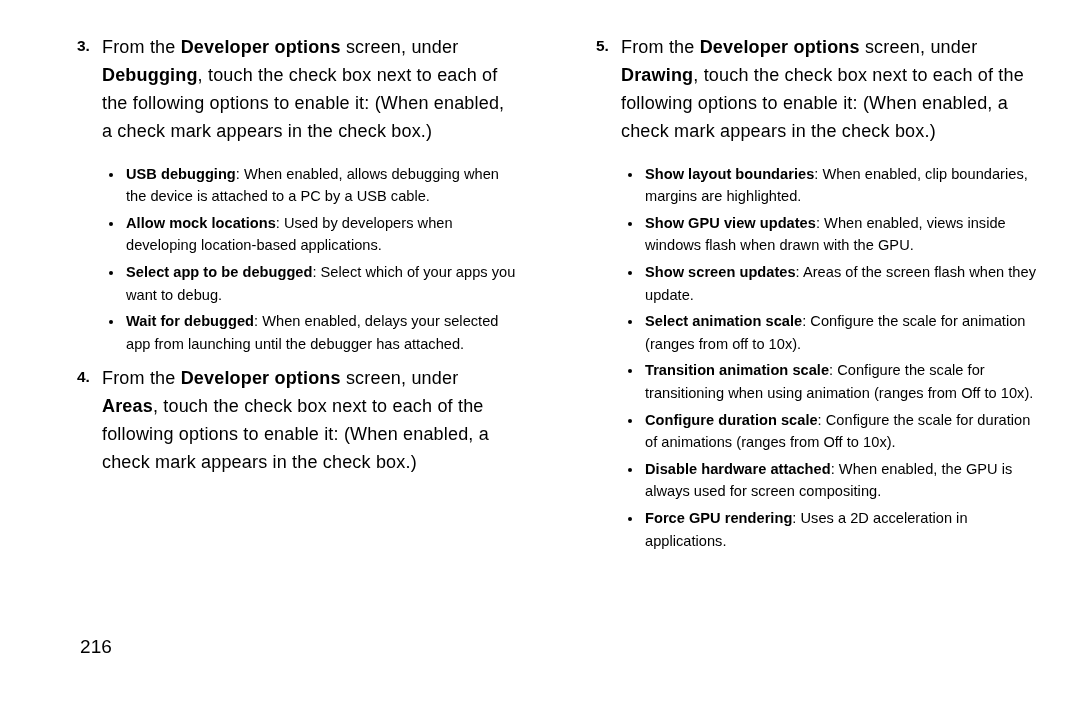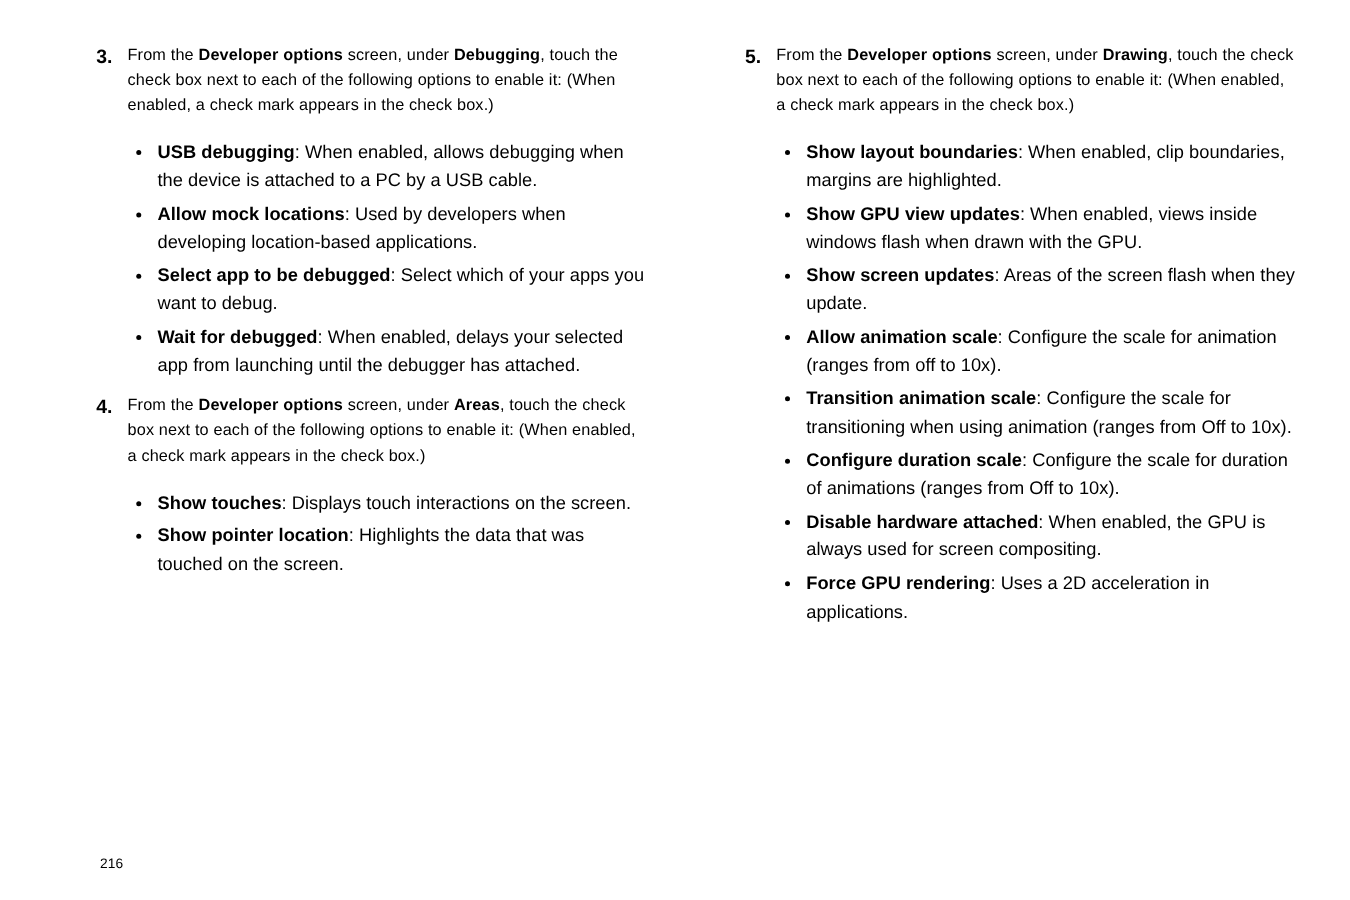--- a/index.html
+++ b/index.html
@@ -3,27 +3,27 @@
 <meta charset="utf-8">
 <style>
   html,body{margin:0;padding:0;background:#fff}
   body{width:1080px;height:720px;font-family:"Helvetica Neue",Helvetica,Arial,sans-serif;
        color:#000;font-size:15px;line-height:1.55;letter-spacing:.005em;
        font-stretch:condensed}
   .page{display:flex;padding:34px 44px 20px 52px;gap:54px}
   .col{flex:1;min-width:0}
   .step{display:flex;margin:0 0 6px 8px}
   .step-num{font-weight:700;width:30px;flex-shrink:0;text-align:right;padding-right:12px;font-size:15.5px}
-  .step-body{flex:1;font-size:13px;letter-spacing:.01em}
+  .step-body{flex:1;font-size:18px;letter-spacing:.01em}
   .step-body b{font-weight:700}
   ul.bullets{list-style:disc;margin:17px 0 10px 0;padding-left:72px}
   ul.bullets li{margin:4px 0;padding-left:2px;font-size:14.6px;letter-spacing:.002em;
                font-stretch:semi-condensed}
   ul.bullets li b{font-weight:700}
-  .pgnum{position:absolute;left:80px;top:683px;font-size:11px}
+  .pgnum{position:absolute;left:80px;top:632px;font-size:19px}
   .wrap{position:relative;width:1080px;height:720px}
 </style>
 </head>
 <body>
 <div class="wrap">
 <div class="page">
 
 <div class="col">
 
   <div class="step">
@@ -44,43 +44,39 @@
 
   <div class="step">
     <div class="step-num">4.</div>
     <div class="step-body">
       <span>From the </span>
       <b>Developer options</b>
       <span> screen, under </span>
       <b>Areas</b><span>, touch the check box next to each of the following options to enable it: (When enabled, a check mark appears in the check box.)</span>
     </div>
   </div>
-  <ul class="bullets">
-    <li><b>Show touches</b><span>: Displays touch interactions on the screen.</span></li>
-    <li><b>Show pointer location</b><span>: Highlights the data that was touched on the screen.</span></li>
-  </ul>
 
 </div>
 
 <div class="col">
 
   <div class="step">
     <div class="step-num">5.</div>
     <div class="step-body">
       <span>From the </span>
       <b>Developer options</b>
       <span> screen, under </span>
       <b>Drawing</b><span>, touch the check box next to each of the following options to enable it: (When enabled, a check mark appears in the check box.)</span>
     </div>
   </div>
   <ul class="bullets">
     <li><b>Show layout boundaries</b><span>: When enabled, clip boundaries, margins are highlighted.</span></li>
     <li><b>Show GPU view updates</b><span>: When enabled, views inside windows flash when drawn with the GPU.</span></li>
     <li><b>Show screen updates</b><span>: Areas of the screen flash when they update.</span></li>
-    <li><b>Allow animation scale</b><span>: Configure the scale for animation (ranges from off to 10x).</span></li>
+    <li><b>Select animation scale</b><span>: Configure the scale for animation (ranges from off to 10x).</span></li>
     <li><b>Transition animation scale</b><span>: Configure the scale for transitioning when using animation (ranges from Off to 10x).</span></li>
     <li><b>Configure duration scale</b><span>: Configure the scale for duration of animations (ranges from Off to 10x).</span></li>
     <li><b>Disable hardware attached</b><span>: When enabled, the GPU is always used for screen compositing.</span></li>
     <li><b>Force GPU rendering</b><span>: Uses a 2D acceleration in applications.</span></li>
   </ul>
 
 </div>
 
 </div>
 <div class="pgnum">216</div>

